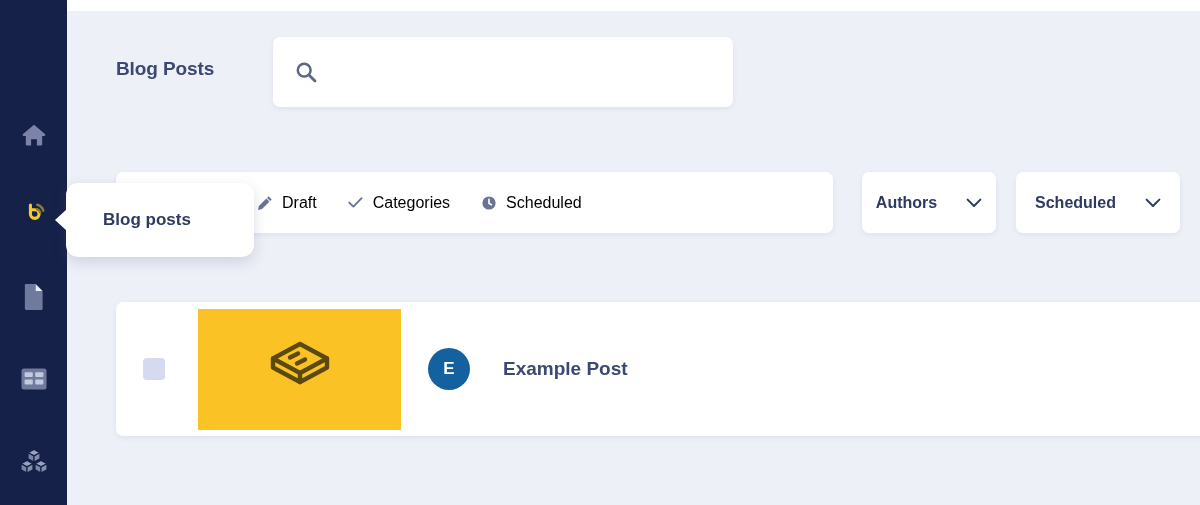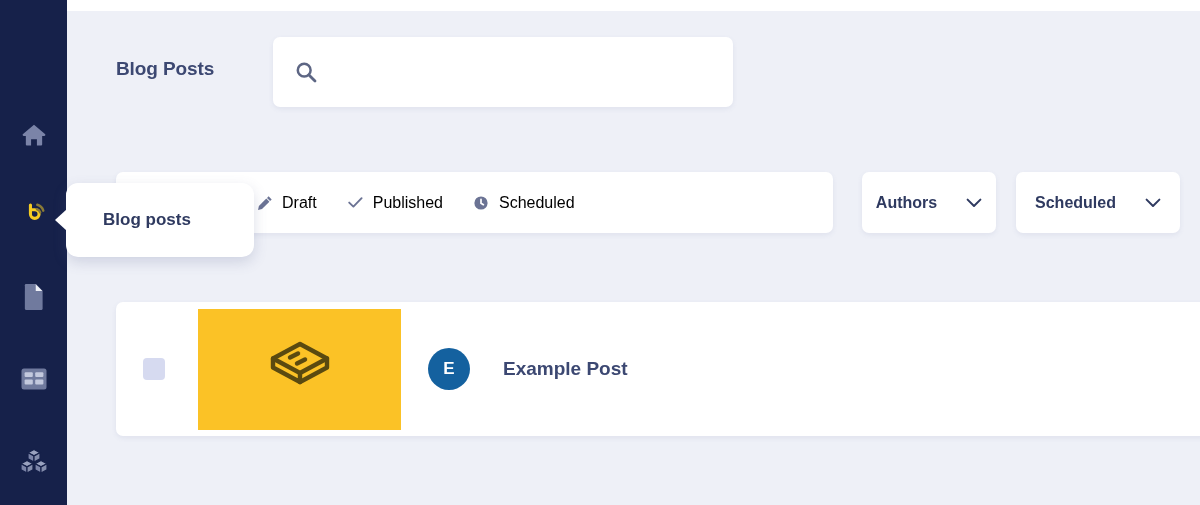--- a/index.html
+++ b/index.html
@@ -289,21 +289,21 @@
       </span>
       <span class="flabel">Draft</span>
     </div>
 
     <div class="filter-tab">
       <span class="ficon">
         <svg width="17" height="17" viewBox="0 0 17 17">
           <path d="M2.2 8.6 6.4 12.6 14.6 4.2" fill="none" stroke="#6b7394" stroke-width="1.9" stroke-linecap="round" stroke-linejoin="round"></path>
         </svg>
       </span>
-      <span class="flabel">Published</span>
+      <span class="flabel">Categories</span>
     </div>
 
     <div class="filter-tab">
       <span class="ficon">
         <svg width="16" height="16" viewBox="0 0 16 16">
           <circle cx="8" cy="8" r="6.6" fill="#6b7394"></circle>
           <path d="M8 4.4V8.2l2.4 1.5" fill="none" stroke="#ffffff" stroke-width="1.7" stroke-linecap="round"></path>
         </svg>
       </span>
       <span class="flabel">Scheduled</span>

